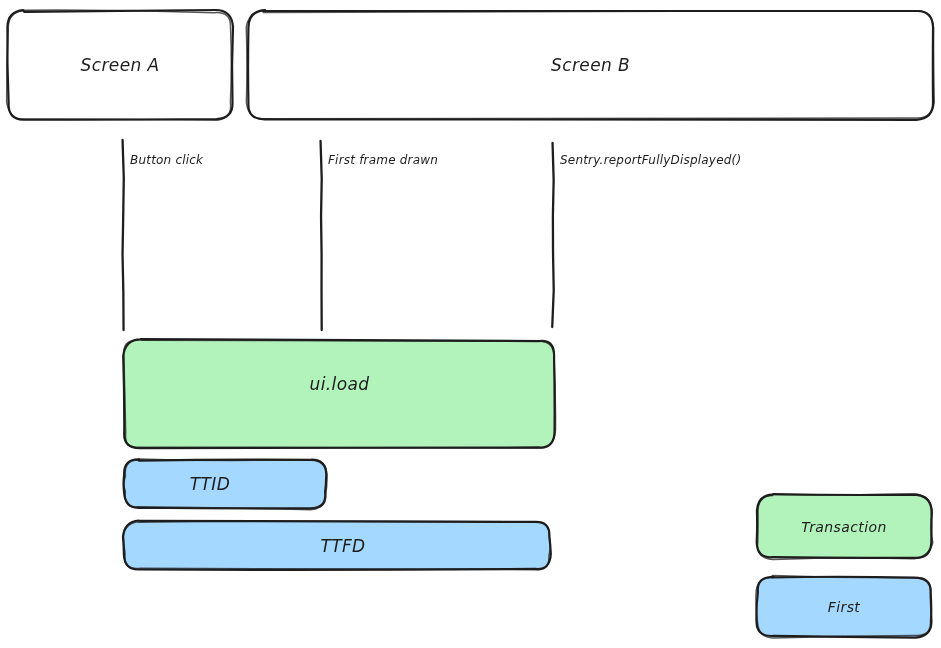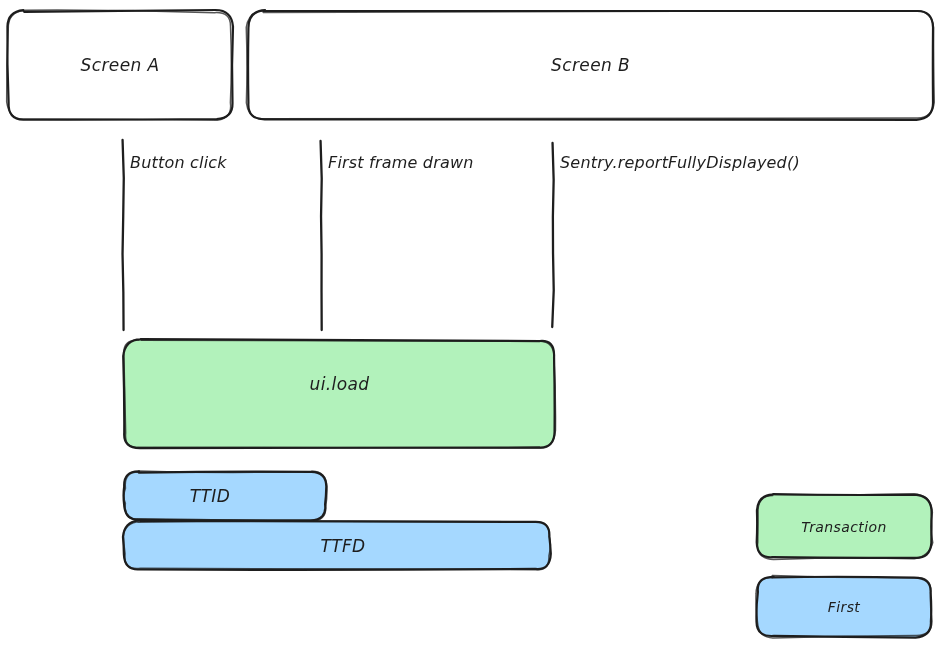--- a/index.html
+++ b/index.html
@@ -66,21 +66,21 @@
     left: 0;
     top: 0;
     overflow: visible;
   }
   .marker-label {
     position: absolute;
     white-space: nowrap;
     color: #1e1e1e;
     font-family: "DejaVu Sans", sans-serif;
     font-style: italic;
-    font-size: 16px;
+    font-size: 12px;
     letter-spacing: 0.2px;
     user-select: none;
   }
 </style>
 </head>
 <body>
 
 <div id="canvas">
 
   <div class="node screen-frame" style="left: 8px; top: 11px; width: 224px; height: 108px;">
@@ -117,21 +117,21 @@
     </div>
 
   <div class="node bar" style="left: 124px; top: 340px; width: 431px; height: 88px; padding-left: 38px;">
       <svg width="437" height="114" viewBox="-3 -3 437 114" style="left: -3px; top: -3px;">
         <path d="M 16 0 L 415 0 Q 431 0 431 16 L 431 92 Q 431 108 415 108 L 16 108 Q 0 108 0 92 L 0 16 Q 0 0 16 0 Z" fill="#b2f2bb" stroke="none"></path>
         <path d="M 16.589586383802818 -0.8051510769873859 Q 215.72292711199262 0.8704390435479582 415.86831120527347 1.0283074030652644 Q 430.899436749192 -0.3257017212919891 430.06171599212104 16.93113479092717 Q 430.8572175907437 53.42958215726539 430.5596717217471 91.69199070688337 Q 430.35072458316574 107.95614346051589 415.61296474630944 107.46370026804507 Q 214.70801725671626 108.6435851833783 16.546712320065126 108.04390594381839 Q -0.9395161535125226 108.39392410861328 0.24623906421475114 92.59771159887313 Q 0.41846385099925104 53.86093406854197 -0.800210630754009 16.119193723611534 Q 1.052144028292969 -0.441956105735153 16.532450734777377 -0.7213451478630305" fill="none" stroke="#1e1e1e" stroke-width="2.2" stroke-linecap="round" stroke-linejoin="round" opacity="1"></path>
         <path d="M 17.34339691940695 0.20712055647745728 Q 216.09411534182726 0.6891997444443405 415.65446591805664 1.3320979756303133 Q 430.23273074924947 1.6002391568385066 429.93238131720574 17.66186656514183 Q 431.8941874016076 53.73450564695522 431.46184284295884 90.60802081124856 Q 429.2906882293522 108.2748072325252 416.1585637101904 108.30954930419102 Q 215.30540326498448 107.7194930079393 15.14888488035649 107.25532008977606 Q 0.12227921336889268 108.85747755831107 1.6825924443081022 92.8382066459395 Q 0.7671771470457316 55.59053099853918 -0.13981186989694835 14.89710448430851 Q -1.5084116734564306 -0.4909153626300395 14.755862935818731 0.0030883767642080786" fill="none" stroke="#1e1e1e" stroke-width="1.5" stroke-linecap="round" stroke-linejoin="round" opacity="0.75"></path>
       </svg>
       <div class="node-label">ui.load</div>
     </div>
-  <div class="node bar" style="left: 124px; top: 472px; width: 172px; height: 48px;">
+  <div class="node bar" style="left: 124px; top: 460px; width: 172px; height: 48px;">
       <svg width="208" height="54" viewBox="-3 -3 208 54" style="left: -3px; top: -3px;">
         <path d="M 15 0 L 187 0 Q 202 0 202 15 L 202 33 Q 202 48 187 48 L 15 48 Q 0 48 0 33 L 0 15 Q 0 0 15 0 Z" fill="#a5d8ff" stroke="none"></path>
         <path d="M 14.719761658180506 0.5934324454050511 Q 100.06053738296032 -0.6932784338947386 187.43417090056465 -0.16238810108043256 Q 202.0653986332938 -0.02056708480231464 202.2925189674832 14.453699501557276 Q 202.08217916451395 24.39316211552359 201.08969144662842 32.37454871363006 Q 202.8169046247378 48.289841225417334 186.48508732290938 48.295515284268184 Q 100.4978960417211 48.52819536351599 15.106805990170688 47.760138403763996 Q 0.8958748033270241 48.32635745485313 0.06188895041123033 32.02453279341571 Q -1.0326901745051147 22.90663141445257 0.17449120050296188 14.28486673287116 Q -0.4821180922910572 -0.898221231577918 15.023857306409628 -0.5976989750284702" fill="none" stroke="#1e1e1e" stroke-width="2.2" stroke-linecap="round" stroke-linejoin="round" opacity="1"></path>
         <path d="M 14.920047368388623 -1.1042882250621915 Q 99.69202305795625 1.7303893268108368 186.94405451035126 -0.6163128493353724 Q 201.50430474141612 -1.5004496198147537 202.94642254961656 14.244245182536542 Q 203.26230634050444 25.311272851377726 201.6927842109464 34.68857027683407 Q 202.6898919337429 48.82085812054574 186.312946108263 49.67070114891976 Q 101.27975036771969 47.530673302710056 13.429038158711046 46.790973206050694 Q -0.47435376634821297 48.74691394306719 1.3809286217205228 31.26391405519098 Q -1.6074385310523212 24.02894483730197 1.4551547630690038 16.131842135824265 Q -0.41902241623029113 -1.2375310231000185 16.523619143944234 0.2054184777662158" fill="none" stroke="#1e1e1e" stroke-width="1.5" stroke-linecap="round" stroke-linejoin="round" opacity="0.75"></path>
       </svg>
       <div class="node-label">TTID</div>
     </div>
   <div class="node bar" style="left: 124px; top: 521px; width: 438px; height: 49px;">
       <svg width="432" height="55" viewBox="-3 -3 432 55" style="left: -3px; top: -3px;">
         <path d="M 15.3125 0 L 410.6875 0 Q 426 0 426 15.3125 L 426 33.6875 Q 426 49 410.6875 49 L 15.3125 49 Q 0 49 0 33.6875 L 0 15.3125 Q 0 0 15.3125 0 Z" fill="#a5d8ff" stroke="none"></path>

